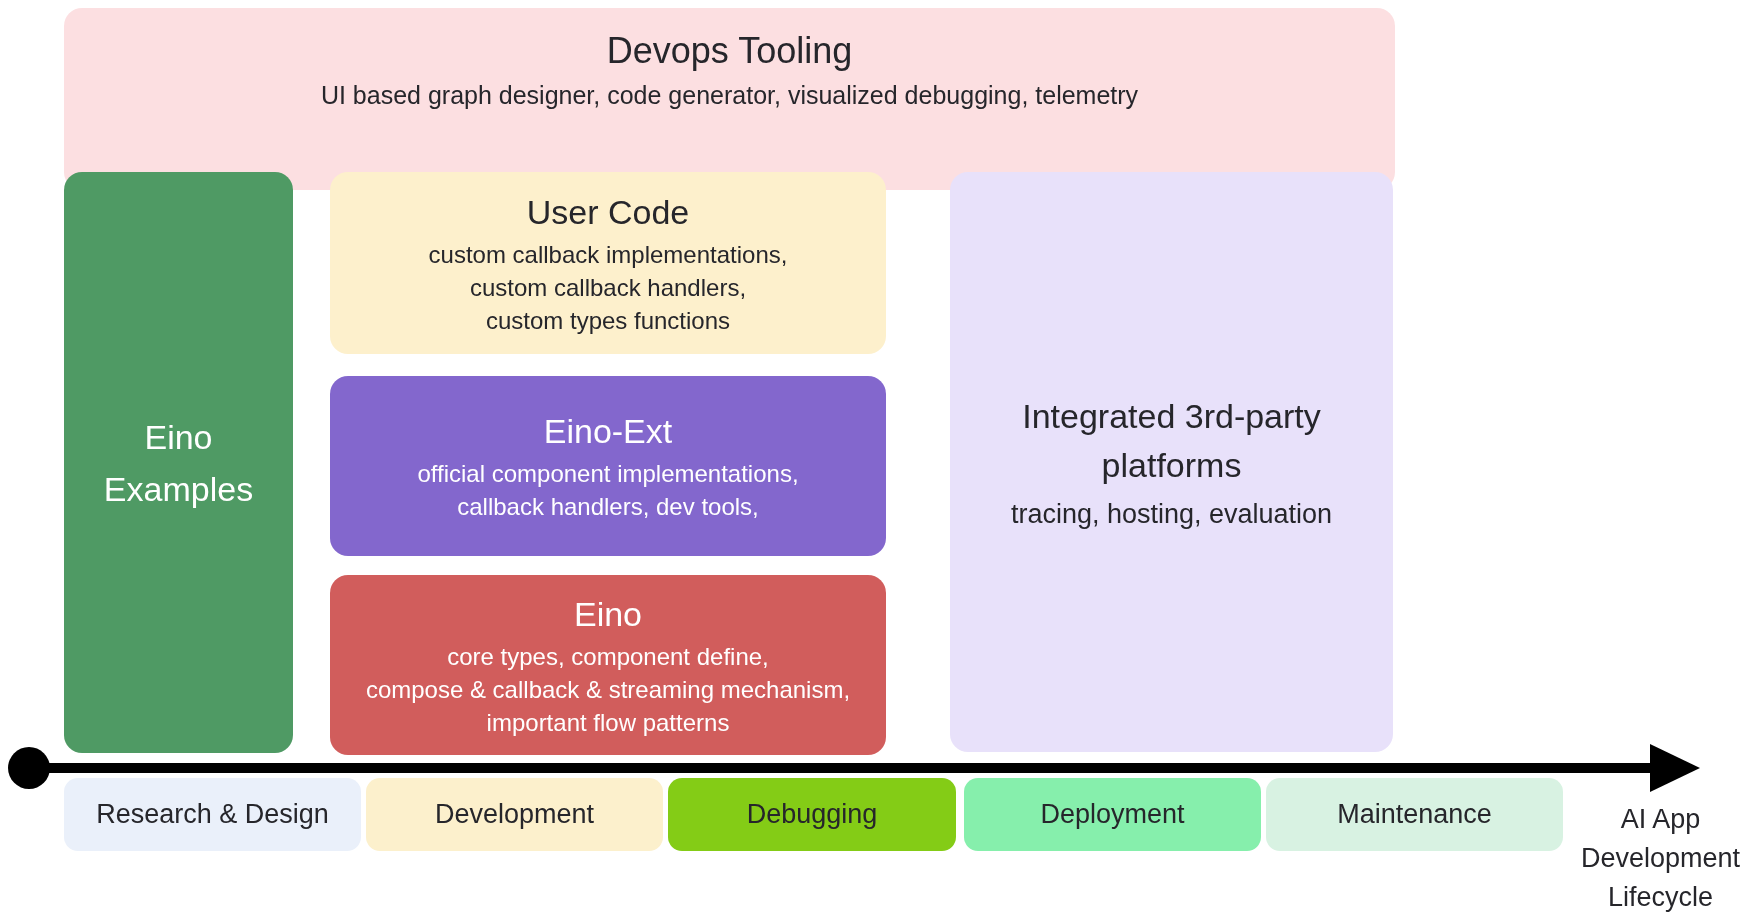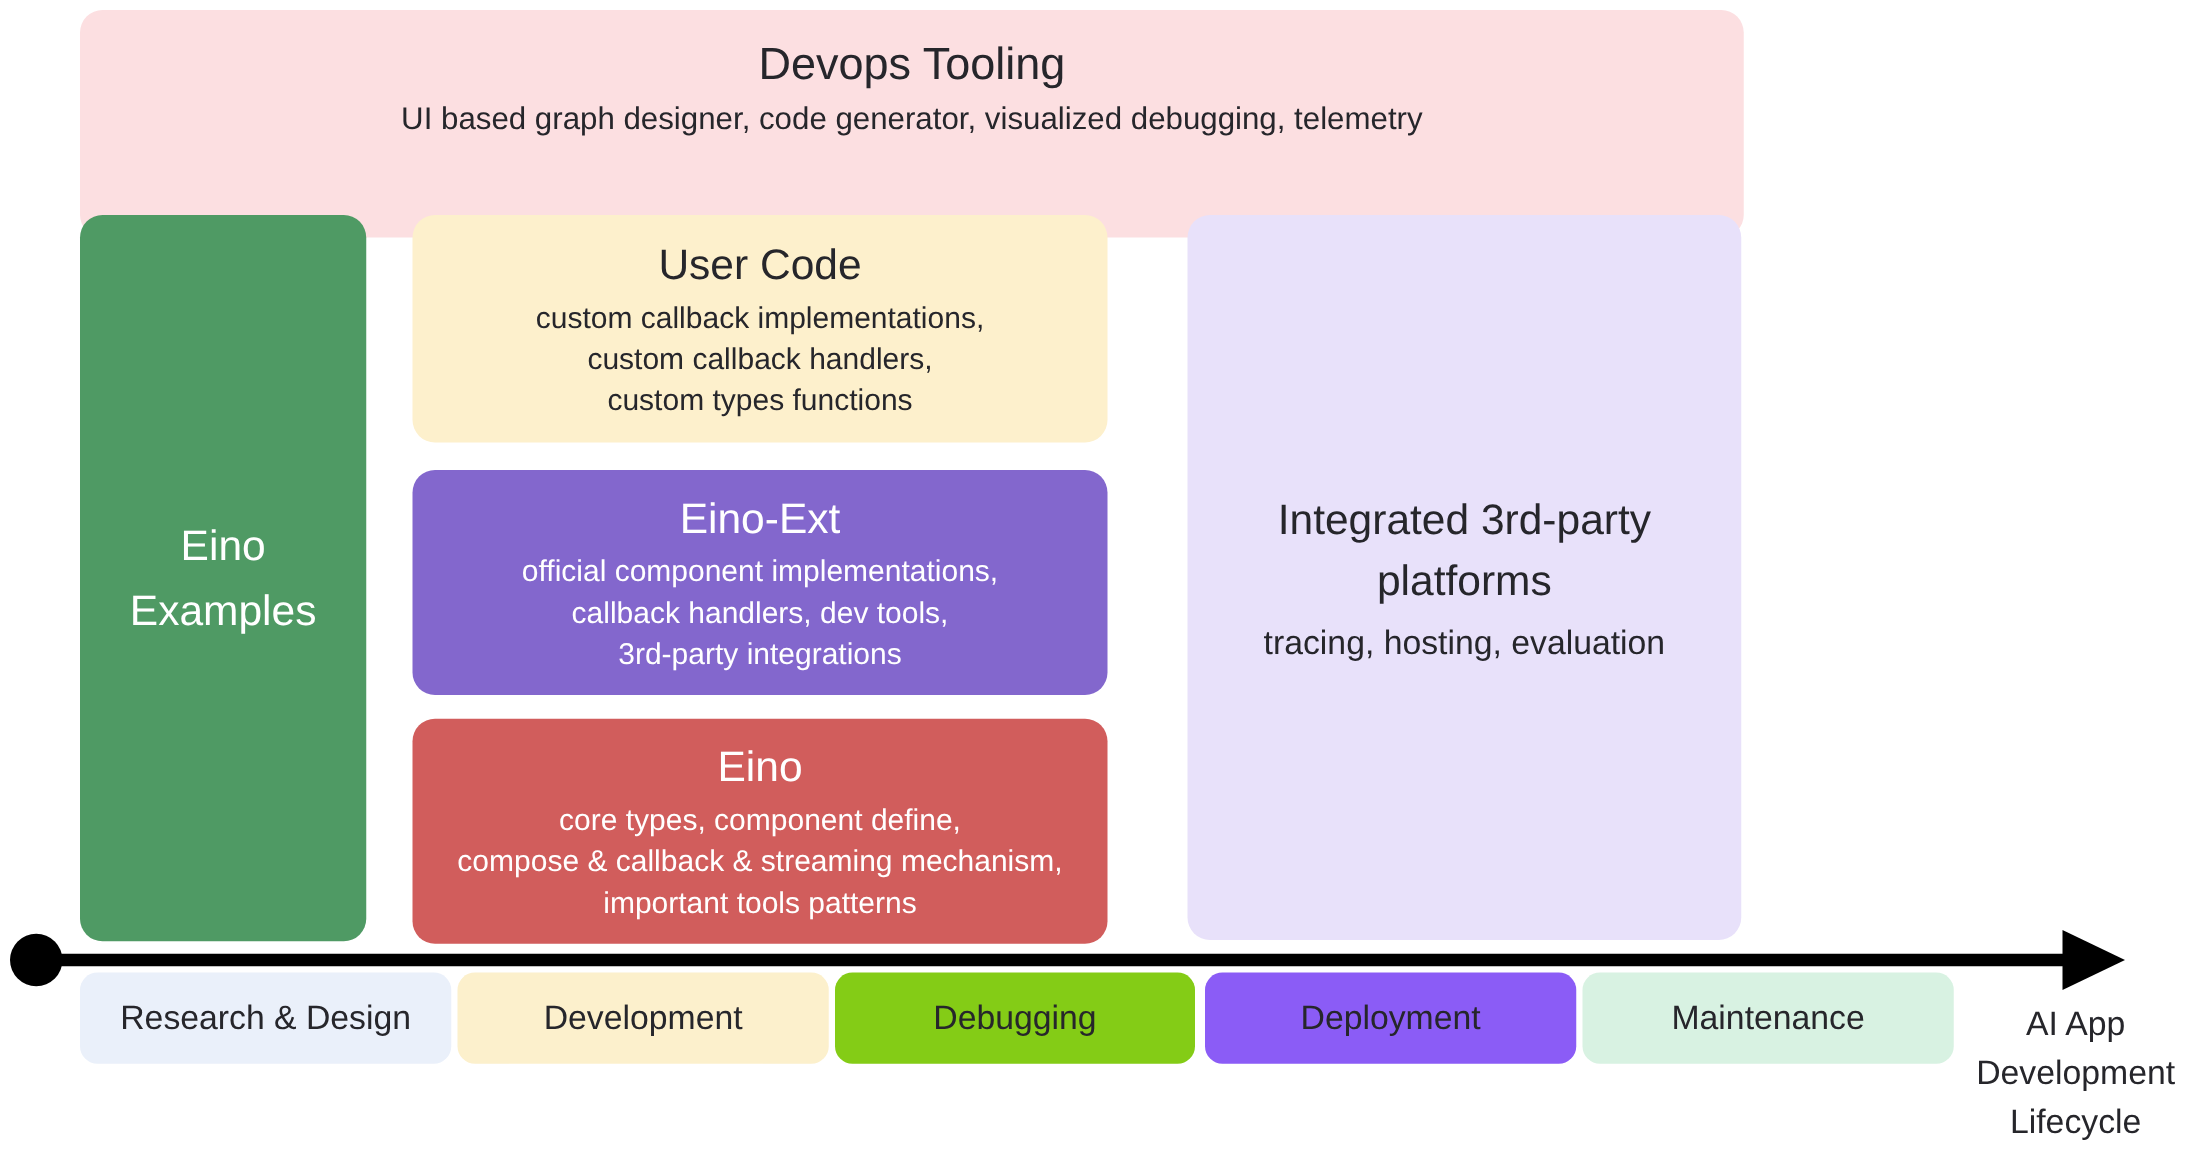--- a/index.html
+++ b/index.html
@@ -92,28 +92,27 @@
     <div class="stack-title">User Code</div>
     <div class="body-line">custom callback implementations,</div>
     <div class="body-line">custom callback handlers,</div>
     <div class="body-line">custom types functions</div>
   </div>
 
   <div class="box mid-box" id="eino-ext-box" style="background-color: rgb(131, 103, 205);">
     <div class="stack-title">Eino-Ext</div>
     <div class="body-line">official component implementations,</div>
     <div class="body-line">callback handlers, dev tools,</div>
-    <div class="body-line">3rd-party integrations</div>
   </div>
 
   <div class="box mid-box" id="eino-box" style="background-color: rgb(209, 93, 92);">
     <div class="stack-title">Eino</div>
     <div class="body-line">core types, component define,</div>
     <div class="body-line">compose &amp; callback &amp; streaming mechanism,</div>
-    <div class="body-line">important tools patterns</div>
+    <div class="body-line">important flow patterns</div>
   </div>
 
   <div class="box" id="platforms-box" style="background-color: rgb(232, 225, 250); align-items: center;">
     <div class="stack-title">Integrated 3rd-party</div>
     <div class="stack-title">platforms</div>
     <div class="subtitle">tracing, hosting, evaluation</div>
   </div>
 
   <div id="axis-line"></div>
   <div id="axis-dot"></div>
@@ -121,21 +120,21 @@
 
   <div class="stage" id="stage-research" style="background-color: rgb(234, 240, 250);">
     <span>Research &amp; Design</span>
   </div>
   <div class="stage" id="stage-development" style="background-color: rgb(252, 240, 204);">
     <span>Development</span>
   </div>
   <div class="stage" id="stage-debugging" style="background-color: #84cc16;">
     <span>Debugging</span>
   </div>
-  <div class="stage" id="stage-deployment" style="background-color: #8b5cf6;">
+  <div class="stage" id="stage-deployment" style="background-color: #86efac;">
     <span>Deployment</span>
   </div>
   <div class="stage" id="stage-maintenance" style="background-color: rgb(216, 242, 226);">
     <span>Maintenance</span>
   </div>
 
   <div id="axis-caption">
     <div>AI App</div>
     <div>Development</div>
     <div>Lifecycle</div>

